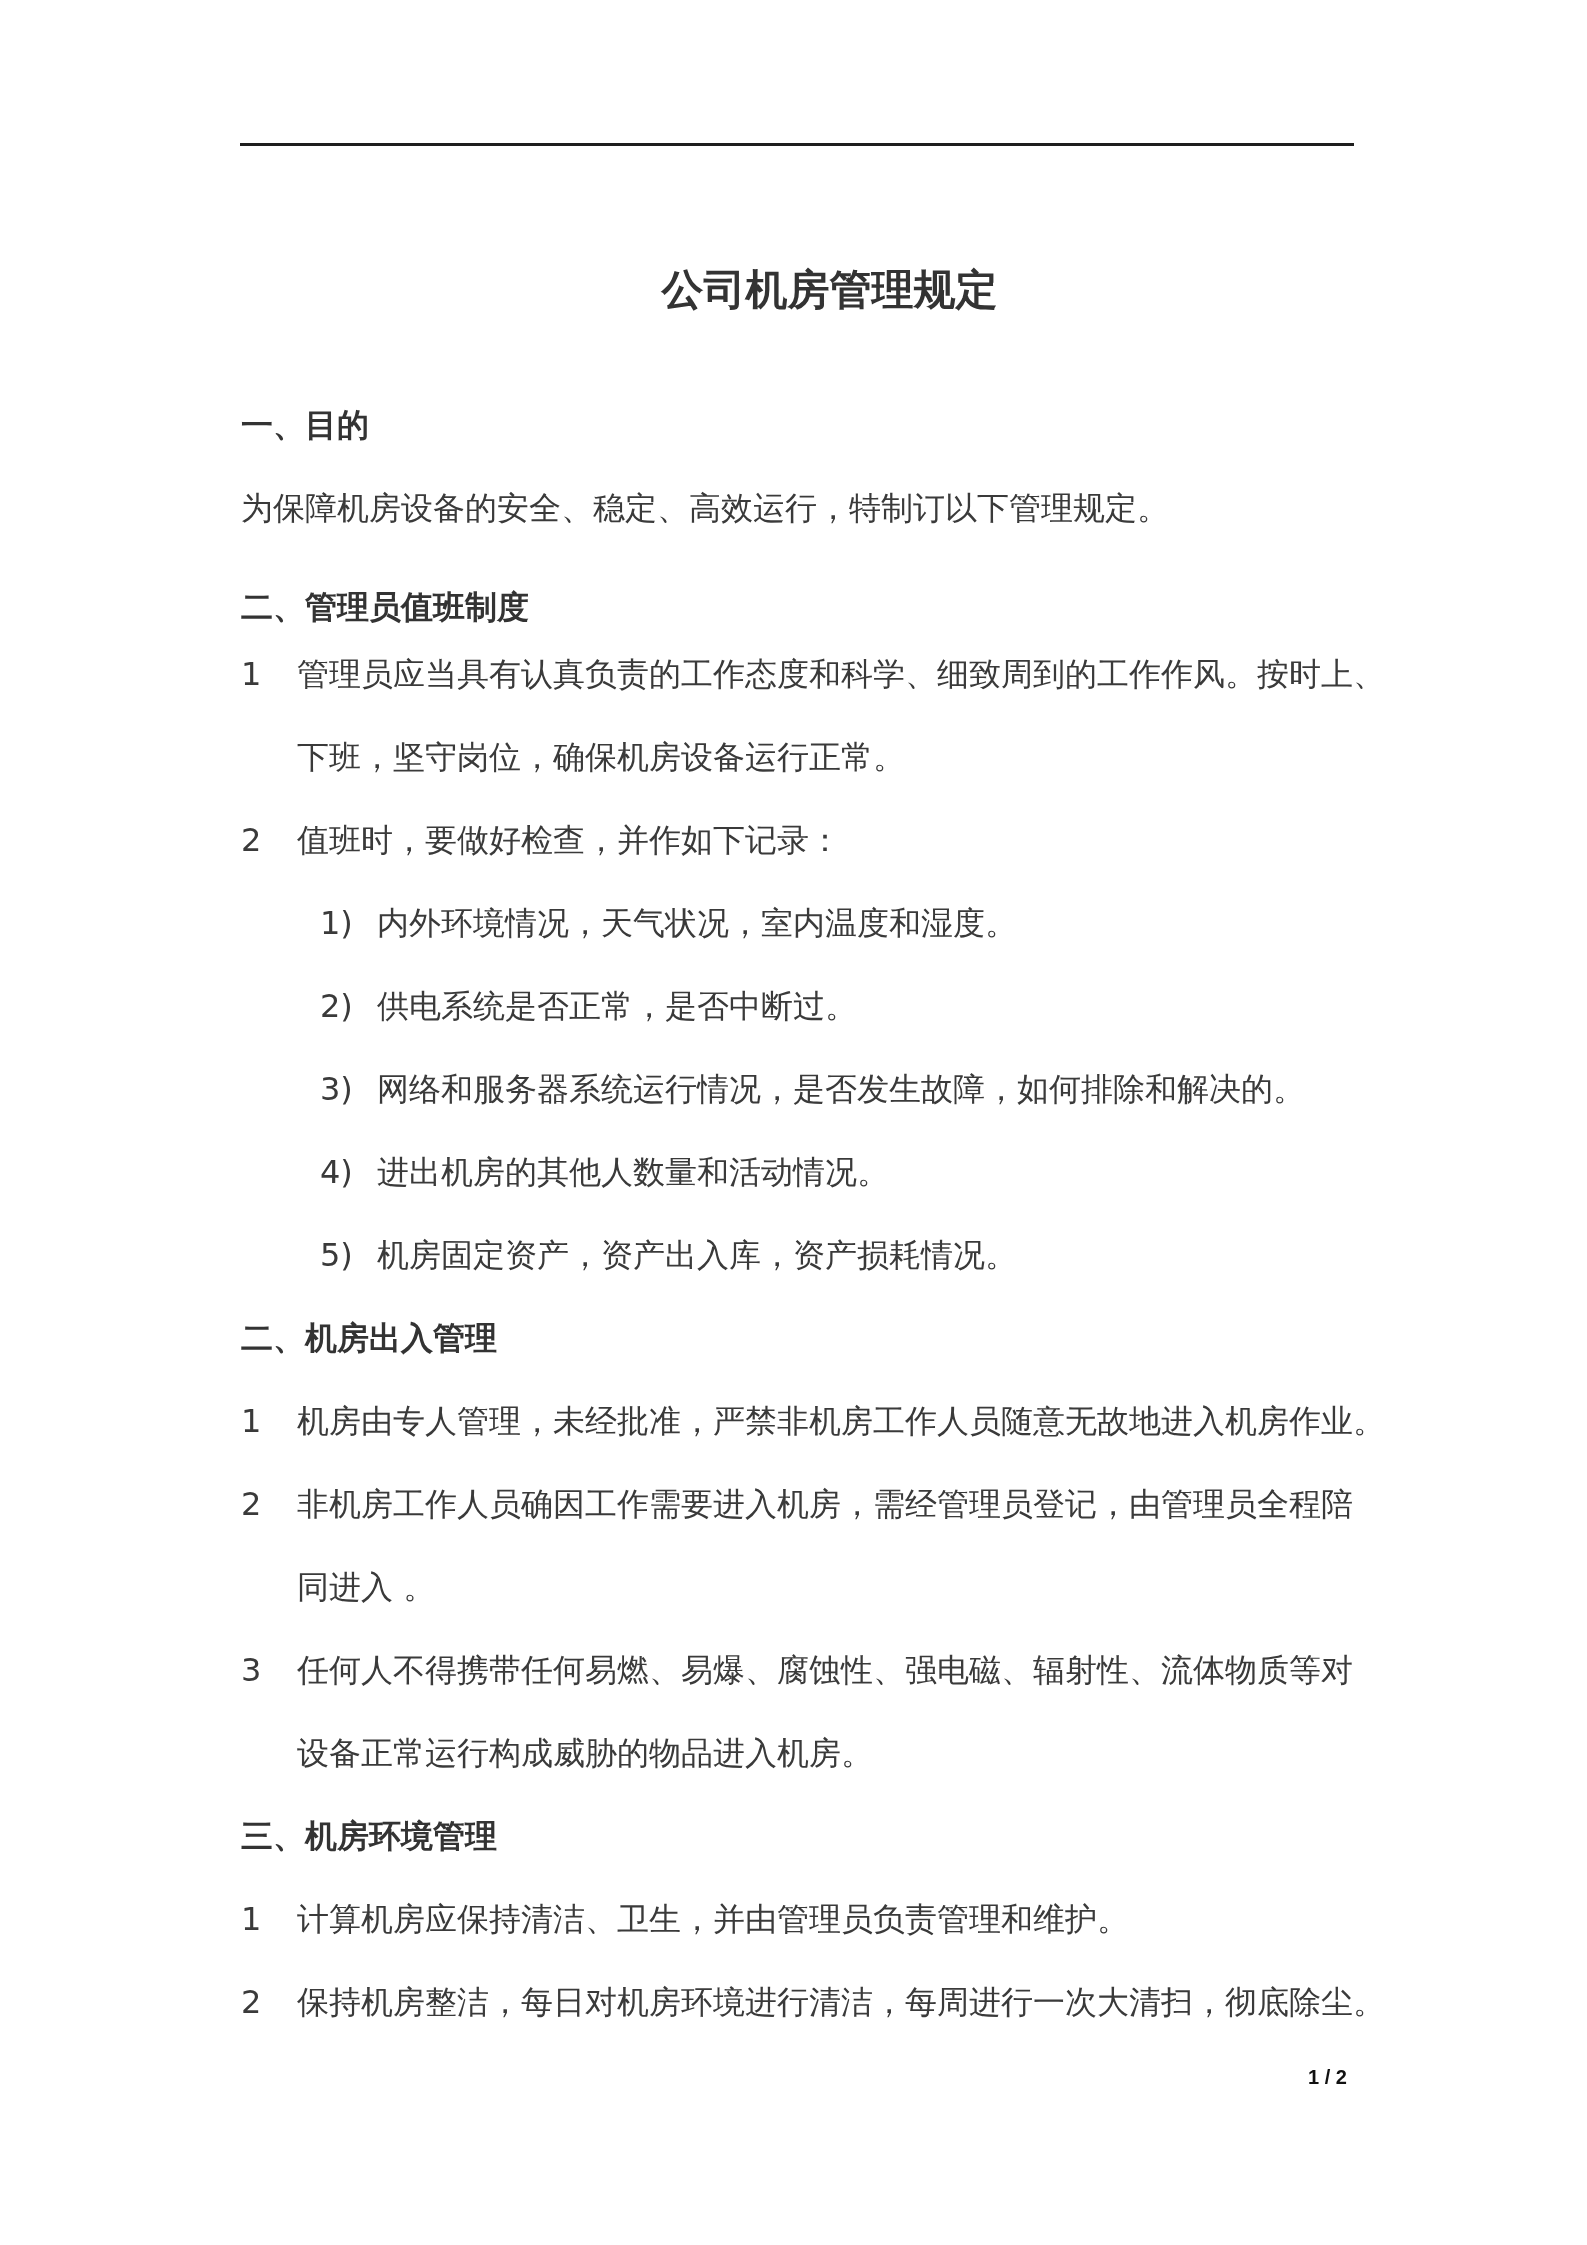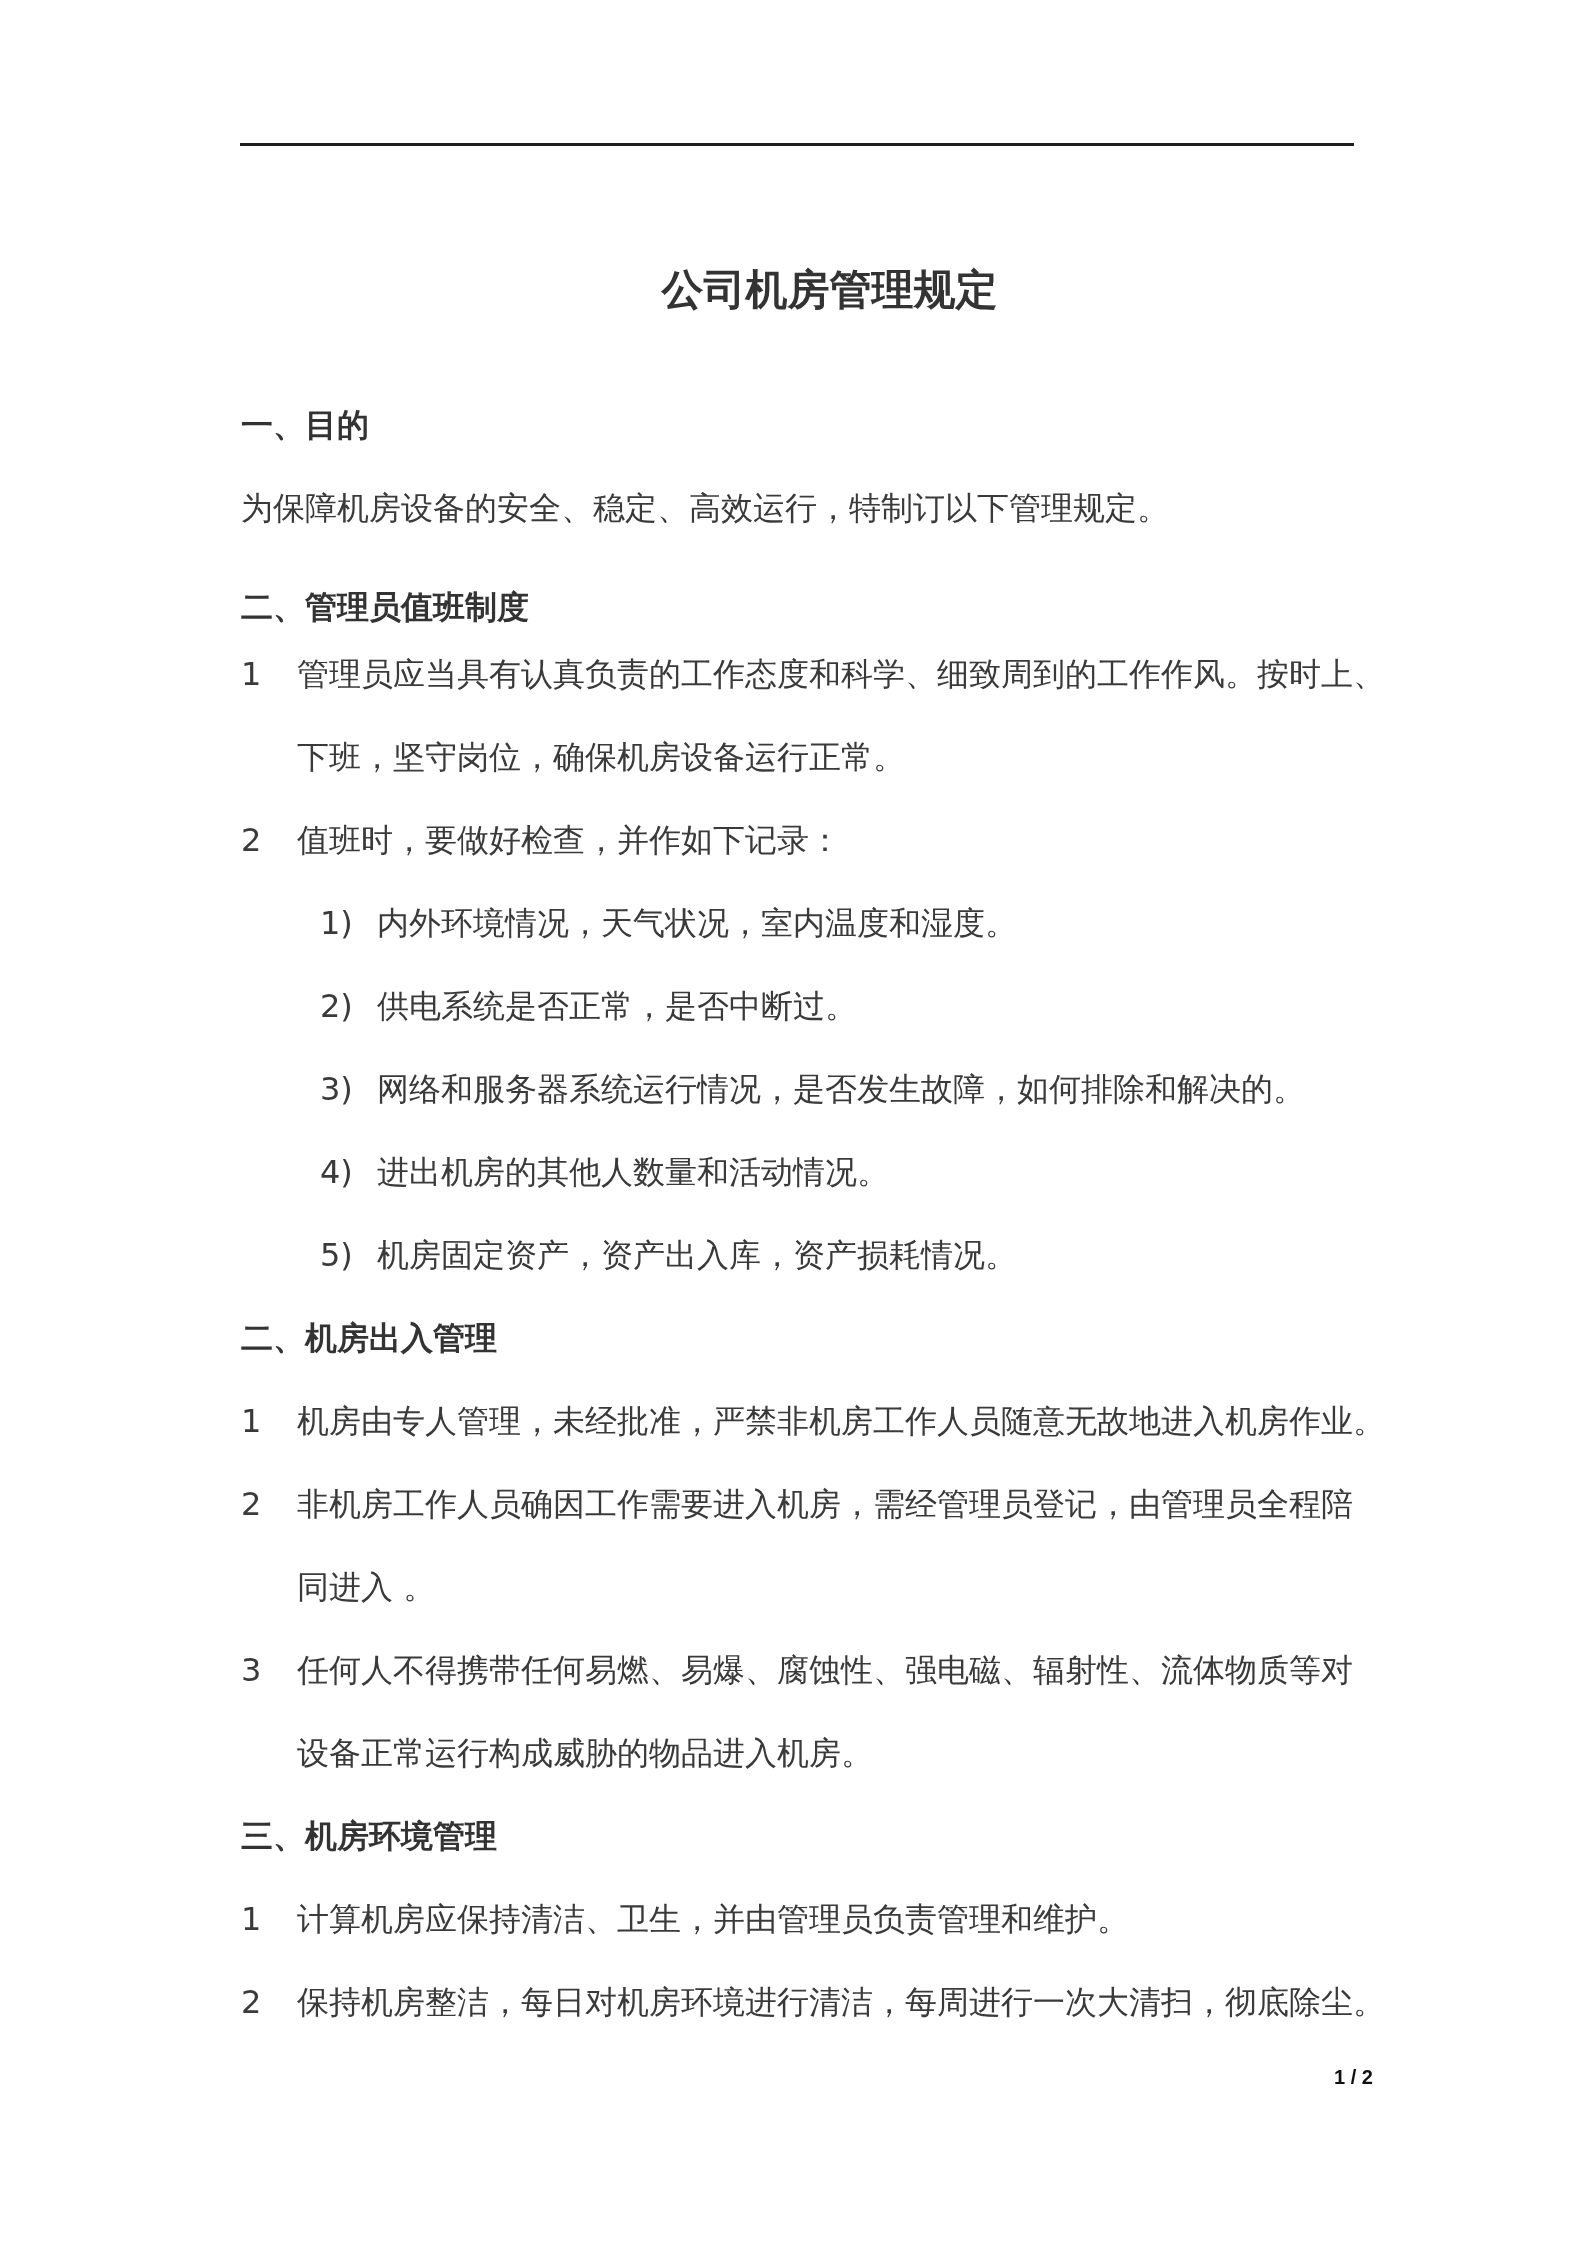--- a/index.html
+++ b/index.html
@@ -20,21 +20,21 @@
     position: absolute; font-size: 32px; white-space: nowrap; line-height: 40px;
   }
   .heading { font-weight: bold; color: #333333; left: 241px; }
   .para { left: 241px; }
   .num { position: absolute; left: 241px; width: 40px; }
   .item-text { position: absolute; left: 297px; }
   .sub-num { position: absolute; left: 320px; }
   .sub-text { position: absolute; left: 377px; }
   .page-num {
     position: absolute; left: 1308px; top: 2066px; font-size: 20px; font-weight: bold;
-    color: #111111; font-family: "Liberation Sans", sans-serif; margin-left: 26px;
+    color: #111111; font-family: "Liberation Sans", sans-serif;
   }
 </style>
 </head>
 <body>
 
 <div>
   <div class="rule"></div>
 
   <div class="title">公司机房管理规定</div>
 

